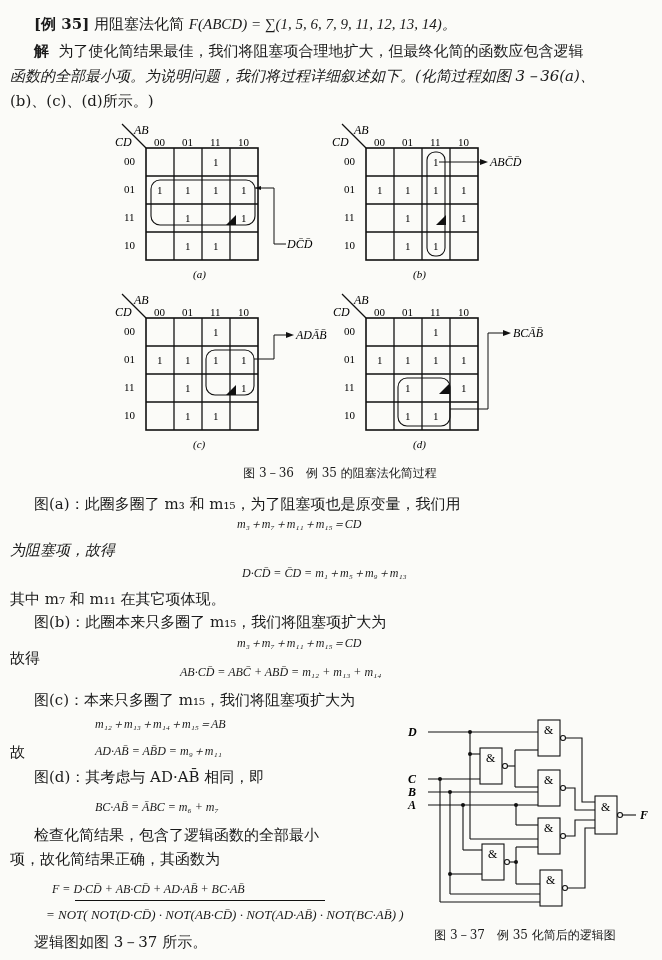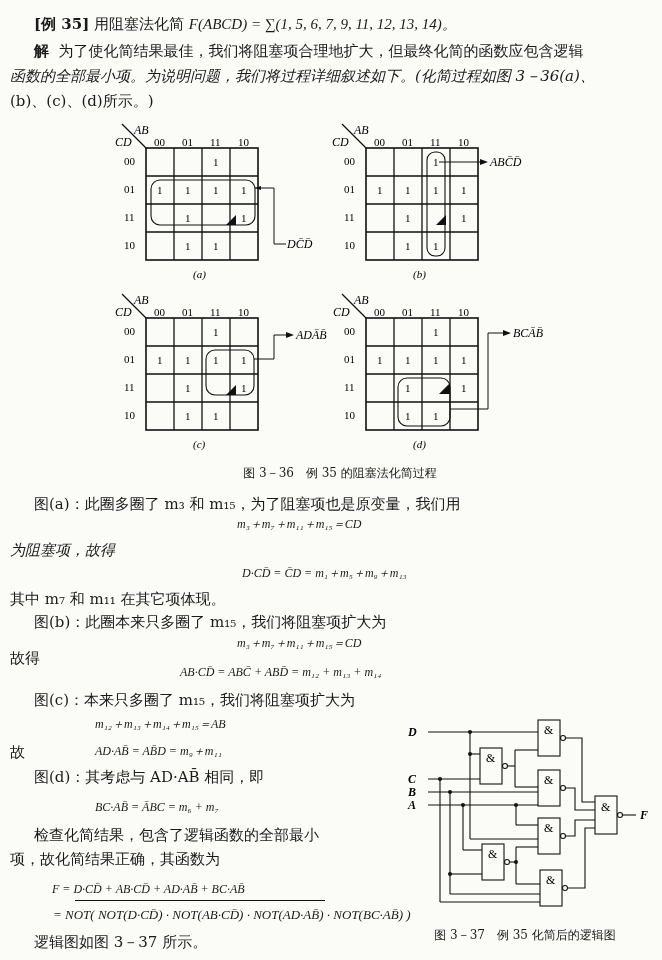--- a/index.html
+++ b/index.html
@@ -206,21 +206,21 @@
 <div class="line math it" style="left:95px;top:714px;">m₁₂＋m₁₃＋m₁₄＋m₁₅＝AB</div>
 <div class="line" style="left:10px;top:742px;">故</div>
 <div class="line math it" style="left:95px;top:741px;">AD·AB̄ = AB̄D = m₉＋m₁₁</div>
 
 <div class="line" style="left:34px;top:767px;">图(d)：其考虑与 AD·AB̄ 相同，即</div>
 <div class="line math it" style="left:95px;top:791px;margin-top:6px;">BC·AB̄ = ĀBC = m₆ + m₇</div>
 
 <div class="line" style="left:34px;top:825px;">检查化简结果，包含了逻辑函数的全部最小</div>
 <div class="line" style="left:10px;top:849px;">项，故化简结果正确，其函数为</div>
 <div class="line math it" style="left:52px;top:872px;margin-top:7px;">F = D·CD̄ + AB·CD̄ + AD·AB̄ + BC·AB̄</div>
-<div class="line math it" style="left:53px;top:905px;font-size:13px;">= NOT( NOT(D·CD̄) · NOT(AB·CD̄) · NOT(AD·AB̄) · NOT(BC·AB̄) )</div>
+<div class="line math it" style="left:46px;top:905px;font-size:13px;">= NOT( NOT(D·CD̄) · NOT(AB·CD̄) · NOT(AD·AB̄) · NOT(BC·AB̄) )</div>
 <div class="abs" style="left:75px;top:900px;width:250px;height:0;border-top:1px solid #111;"></div>
 <div class="line" style="left:34px;top:932px;">逻辑图如图 3－37 所示。</div>
 
 <div class="abs" style="left:400px;top:712px;">
   <svg width="262" height="210" viewBox="0 0 262 210">
     <g stroke="#111" stroke-width="1.1" fill="none">
 
       <line x1="28" y1="20" x2="138" y2="20"></line>
       <line x1="28" y1="67" x2="80" y2="67"></line>
       <line x1="28" y1="80" x2="138" y2="80"></line>

